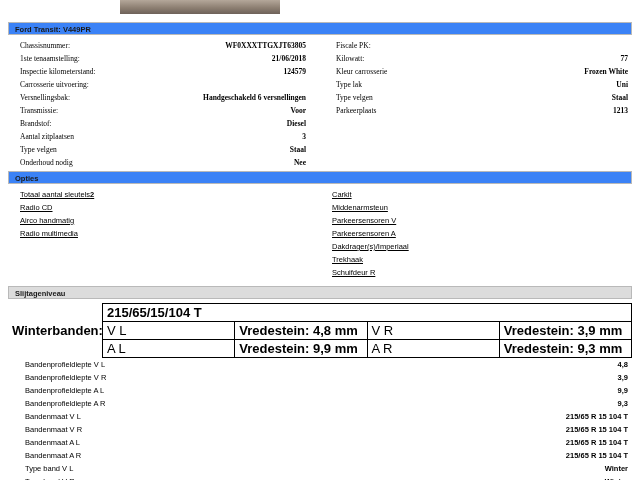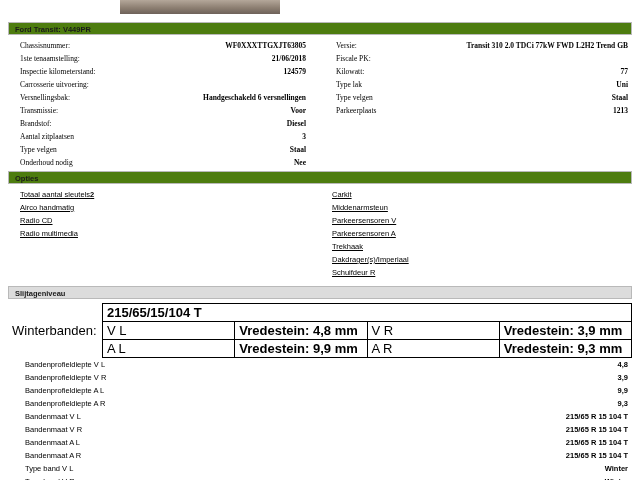--- a/index.html
+++ b/index.html
@@ -33,21 +33,21 @@
   .top-photo {
     position: absolute;
     left: 120px;
     top: 0;
     width: 160px;
     height: 14px;
     background: linear-gradient(180deg, #b4a79a 0%, #8d7f72 55%, #6e625a 100%);
   }
   
   .bar {
-    background: #4d7c0f;
+    background: #3b82f6;
     border: 1px solid #b9b9b9;
     height: 13px;
     line-height: 13px;
     padding: 0 6px;
     font-weight: bold;
     font-size: 7.5px;
     color: #1a1a1a;
     box-sizing: border-box;
     margin: 0 8px;
   }
@@ -113,20 +113,21 @@
     border: 1px solid #000000;
     padding: 1px 4px;
     height: 13px;
     font-size: 13px;
     vertical-align: middle;
   }
   .tyre-label {
     border: none !important;
     width: 86px;
     padding-left: 4px !important;
+    font-weight: bold;
   }
   .cell-size {
     font-weight: bold;
   }
   .cell-pos {
     width: 26px;
     text-align: left;
   }
   .cell-meas {
     font-weight: bold;
@@ -200,30 +201,30 @@
           <span class="kv-key">Type velgen</span>
           <span class="kv-val">Staal</span>
         </div>
         <div class="kv-row">
           <span class="kv-key">Onderhoud nodig</span>
           <span class="kv-val">Nee</span>
         </div>
       </div>
       <div class="kv-col right">
         <div class="kv-row">
-          <span class="kv-key">Versie:</span>
-          <span class="kv-val">Transit 310 2.0 TDCi 77kW FWD L2H2 Trend GB</span>
-        </div>
-        <div class="kv-row">
           <span class="kv-key">Fiscale PK:</span>
           <span class="kv-val"></span>
         </div>
         <div class="kv-row">
           <span class="kv-key">Kilowatt:</span>
           <span class="kv-val">77</span>
+        </div>
+        <div class="kv-row">
+          <span class="kv-key">Kleur carrosserie</span>
+          <span class="kv-val">Frozen White</span>
         </div>
         <div class="kv-row">
           <span class="kv-key">Type lak</span>
           <span class="kv-val">Uni</span>
         </div>
         <div class="kv-row">
           <span class="kv-key">Type velgen</span>
           <span class="kv-val">Staal</span>
         </div>
         <div class="kv-row">
@@ -239,28 +240,28 @@
   </div>
 
   <div class="section">
     <div class="opt-wrap">
       <div class="opt-col">
         <div class="opt-row">
           <span>Totaal aantal sleutels</span>
           <span class="v">2</span>
         </div>
         <div class="opt-row">
+          <span>Radio CD</span>
+          <span class="v"></span>
+        </div>
+        <div class="opt-row">
           <span>Airco handmatig</span>
           <span class="v"></span>
         </div>
         <div class="opt-row">
-          <span>Radio CD</span>
-          <span class="v"></span>
-        </div>
-        <div class="opt-row">
           <span>Radio multimedia</span>
           <span class="v"></span>
         </div>
       </div>
       <div class="opt-col">
         <div class="opt-row">
           <span>Carkit</span>
           <span class="v"></span>
         </div>
         <div class="opt-row">
@@ -269,25 +270,25 @@
         </div>
         <div class="opt-row">
           <span>Parkeersensoren V</span>
           <span class="v"></span>
         </div>
         <div class="opt-row">
           <span>Parkeersensoren A</span>
           <span class="v"></span>
         </div>
         <div class="opt-row">
+          <span>Dakdrager(s)/Imperiaal</span>
+          <span class="v"></span>
+        </div>
+        <div class="opt-row">
           <span>Trekhaak</span>
-          <span class="v"></span>
-        </div>
-        <div class="opt-row">
-          <span>Dakdrager(s)/Imperiaal</span>
           <span class="v"></span>
         </div>
         <div class="opt-row">
           <span>Schuifdeur R</span>
           <span class="v"></span>
         </div>
       </div>
     </div>
   </div>
 

